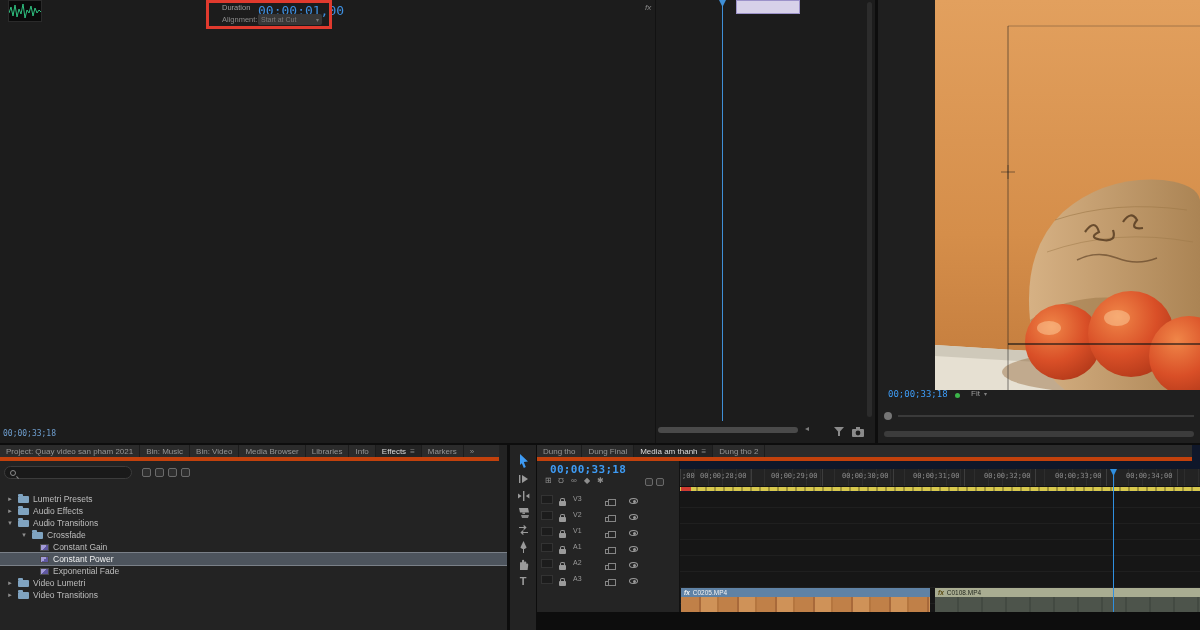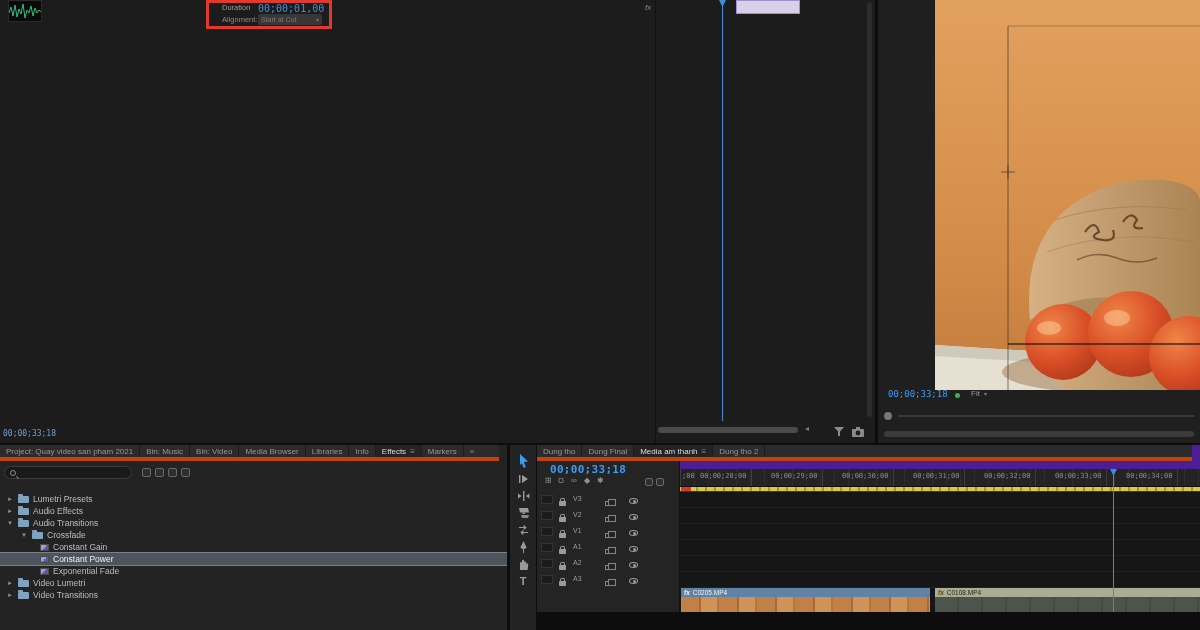--- a/index.html
+++ b/index.html
@@ -48,21 +48,21 @@
 
     <div class="abs" style="left:8px;top:0;width:34px;height:22px;background:#0a0a0a;border:1px solid #2a2a2a">
       <svg width="32" height="20" viewBox="0 0 32 20">
           <polyline points="0,12 2,6 4,15 6,4 8,16 10,8 12,13 14,3 16,17 18,9 20,12 22,5 24,15 26,7 28,12 30,9 32,11" fill="none" stroke="#2fbf7f" stroke-width="1"></polyline>
         </svg>
     </div>
 
     <div class="abs" style="left:645px;top:3px;font-size:8px;font-style:italic;color:#8a8a8a">fx</div>
 
     <div class="abs" style="left:222px;top:3px;font-size:7.5px;color:#9c9c9c">Duration</div>
-    <div class="abs mono" style="left:258px;top:3px;font-size:10px;color:#3e8fe0">00;00;01,00</div>
+    <div class="abs mono" style="left:258px;top:3px;font-size:13px;color:#3e8fe0">00;00;01,00</div>
     <div class="abs" style="left:222px;top:15px;font-size:7.5px;color:#8a8a8a">Alignment:</div>
     <div class="abs" style="left:258px;top:14px;width:64px;height:11px;background:#373737;border-radius:2px;display:flex;align-items:center;padding:0 3px;gap:3px">
       <span style="font-size:7px;color:#7b7b7b;flex:1;overflow:hidden">Start at Cut</span>
       <span style="font-size:6px;color:#777">▾</span>
     </div>
     <div class="abs" style="left:206px;top:0;width:126px;height:29px;border:3px solid #e03a2e"></div>
 
     <div class="abs" style="left:655px;top:0;width:1px;height:443px;background:#121212"></div>
 
     <div class="abs" style="left:736px;top:0;width:64px;height:14px;background:#d7d1e9;border:1px solid #9c92c9"></div>
@@ -258,21 +258,21 @@
     <div class="toolbtn" style="top:111px">
       <svg width="13" height="14" viewBox="0 0 13 14">
           <path d="M3,13 V6.2 Q3,5 4.1,5 Q5,5 5,6 V4 Q5,2.8 6.1,2.8 Q7.2,2.8 7.2,4 V5.4 Q7.4,4.4 8.4,4.6 Q9.4,4.8 9.4,6 V7 Q9.8,6.2 10.6,6.6 Q11.4,7 11.2,8.2 L10.6,13 Z" fill="#9a9a9a"></path>
         </svg>
     </div>
     <div class="toolbtn" style="top:128px">
       <span style="font-size:11px;color:#9a9a9a;font-weight:bold">T</span>
     </div>
   </section>
 
-  <section class="panel" style="left:537px;top:445px;width:663px;height:167px;background:#4c1d95">
+  <section class="panel" style="left:537px;top:445px;width:663px;height:167px;background:#0f172a">
     <div class="tabbar">
       <div class="tab">
           <span>Dung tho</span>
         </div>
       <div class="tab">
           <span>Dung Final</span>
         </div>
       <div class="tab active">
           <span>Media am thanh</span>
           <span class="menu-glyph">≡</span>

